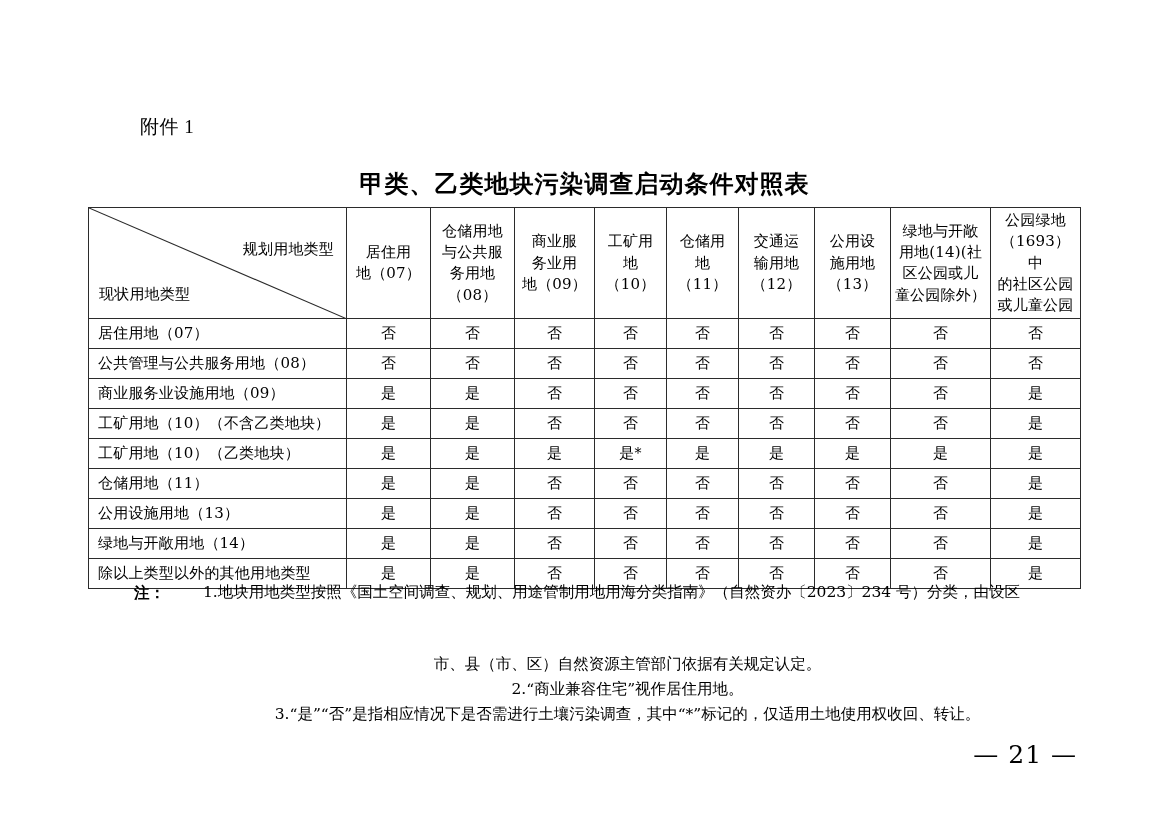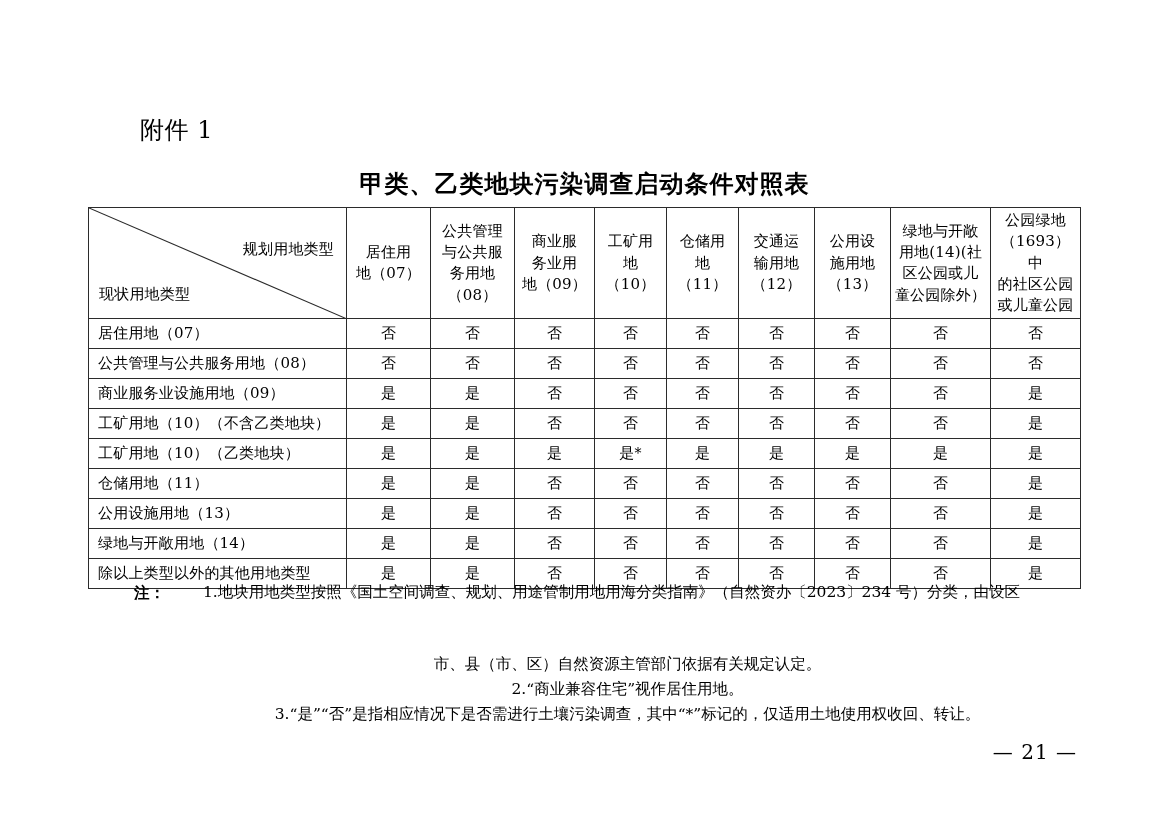--- a/index.html
+++ b/index.html
@@ -21,24 +21,25 @@
   .page {
     position: absolute;
     inset: 0;
   }
 
   
   .attachment-label {
     position: absolute;
     left: 140px;
     top: 116px;
-    font-size: 24px;
+    font-size: 19px;
     letter-spacing: 0.5px;
     line-height: 1.2;
     white-space: nowrap;
+    font-family: Liberation Serif, serif;
   }
 
   
   .doc-title {
     position: absolute;
     left: 0;
     right: 0;
     top: 168px;
     text-align: center;
     font-size: 24px;
@@ -167,21 +168,21 @@
   }
   .note-2, .note-3 {
     padding-left: 32px;
   }
 
   
   .page-number {
     position: absolute;
     right: 92px;
     top: 740px;
-    font-size: 20px;
+    font-size: 25px;
     letter-spacing: 1px;
     white-space: nowrap;
   }
 </style>
 </head>
 <body>
 
 <div class="page">
 
   <div class="attachment-label">附件 1</div>
@@ -209,21 +210,21 @@
               <line x1="0" y1="0" x2="258" y2="106" stroke="#2b2b2b" stroke-width="1.1" vector-effect="non-scaling-stroke"></line>
             </svg>
             <span class="lbl-plan">规划用地类型</span>
             <span class="lbl-current">现状用地类型</span>
           </th>
         <th class="colhead">
               <span class="ch-txt">居住用</span>
               <span class="ch-txt">地（07）</span>
             </th>
             <th class="colhead">
-              <span class="ch-txt">公共管理</span>
+              <span class="ch-txt">仓储用地</span>
               <span class="ch-txt">与公共服</span>
               <span class="ch-txt">务用地</span>
               <span class="ch-txt">（08）</span>
             </th>
             <th class="colhead">
               <span class="ch-txt">商业服</span>
               <span class="ch-txt">务业用</span>
               <span class="ch-txt">地（09）</span>
             </th>
             <th class="colhead">

